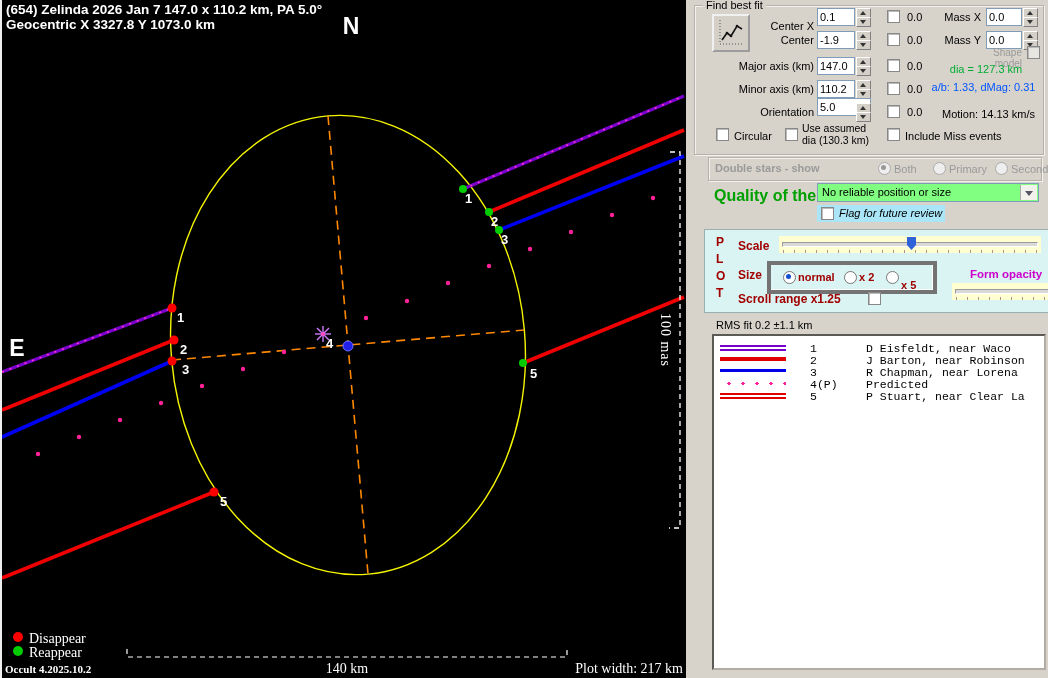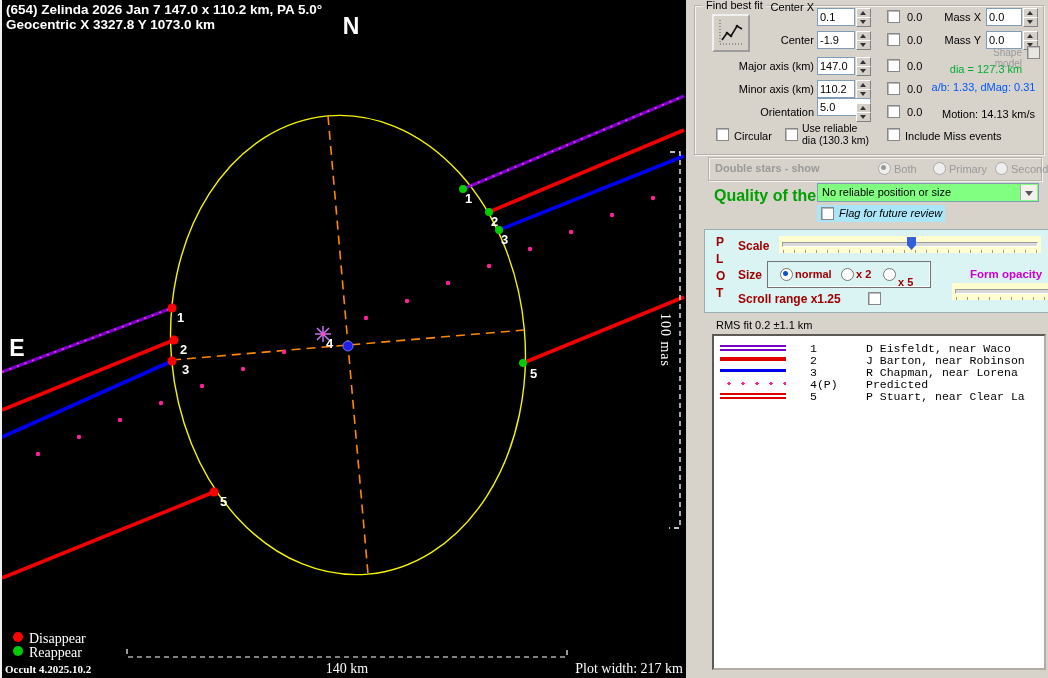--- a/index.html
+++ b/index.html
@@ -46,21 +46,21 @@
          border-right:4px solid transparent;border-top:5px solid #556;}
   .flagrow{position:absolute;background:#aae6f7;}
   .plotbox{position:absolute;background:#daf3f3;border:1px solid #9ab0b0;}
   .slider{position:absolute;background:#ffffd2;}
   .groove{position:absolute;left:3px;right:3px;top:6px;height:3px;background:#d9d9d9;
           border:1px solid #9a9a9a;border-right-color:#fff;border-bottom-color:#fff;}
   .thumb{position:absolute;top:1px;width:9px;height:13px;background:#2f62d8;
          clip-path:polygon(0 0,100% 0,100% 62%,50% 100%,0 62%);}
   .ticks{position:absolute;left:4px;right:4px;bottom:0;height:3px;
          background:repeating-linear-gradient(90deg,#b09090 0 1px,transparent 1px 11px);}
-  .sizebox{position:absolute;background:#daf3f3;border:1px solid #737373;box-shadow:inset -1px -1px 0 #fff;}
+  .sizebox{position:absolute;background:#daf3f3;border:4px solid #737373;box-shadow:inset -1px -1px 0 #fff;}
   .iconbtn{position:absolute;width:38px;height:38px;background:#d4d0c8;
            border:2px outset #f0f0f0;box-sizing:border-box;}
   .rmslist{position:absolute;background:#fff;border:2px inset #b0aca4;overflow:hidden;}
   .lrow{position:relative;height:12px;margin-top:0;font:11.5px "Liberation Mono",monospace;white-space:pre;}
   .lsw{position:absolute;left:6px;top:3px;width:66px;}
   .sw1{height:6px;border-top:2px solid #7a00cc;border-bottom:2px solid #7a00cc;box-sizing:border-box;}
   .sw2{height:4px;background:#e00000;}
   .sw3{height:3px;background:#0000e8;}
   .sw4{height:5px;background-image:radial-gradient(circle,#ff2299 1.6px,transparent 1.8px);
        background-size:14px 5px;background-position:2px 0;}
@@ -176,21 +176,21 @@
       <svg width="34" height="34" viewBox="0 0 34 34">
         <line x1="6" y1="4" x2="6" y2="28" stroke="#555" stroke-width="1" stroke-dasharray="1 2"></line>
         <line x1="6" y1="28" x2="30" y2="28" stroke="#555" stroke-width="1" stroke-dasharray="1 2"></line>
         <polyline points="8,24 13,17 17,20 23,10 28,13" fill="none" stroke="#111" stroke-width="1.6"></polyline>
         <circle cx="13" cy="17" r="1.3" fill="#111"></circle>
           <circle cx="17" cy="20" r="1.3" fill="#111"></circle>
         <circle cx="23" cy="10" r="1.3" fill="#111"></circle>
       </svg>
     </div>
 
-    <div class="rlbl" style="left:2px;top:1px;width:126px;text-align:right;">Center X</div>
+    <div class="rlbl" style="left:2px;top:20px;width:126px;text-align:right;">Center X</div>
     <input class="numin" style="left: 131px; top: 8px; width: 38px;" value="0.1">
     <span class="spin" style="left:170px;top:8px;">
         <i class="up"></i>
         <i class="dn"></i>
       </span>
     <span class="cb" style="left:201px;top:10px;"></span>
     <span class="abs" style="left:221px;top:11px;">0.0</span>
 
     <div class="rlbl" style="left:12px;top:34px;width:126px;">Center Y</div>
     <input class="numin" style="left: 131px; top: 31px; width: 38px;" value="-1.9">
@@ -243,21 +243,21 @@
         <i class="up"></i>
         <i class="dn"></i>
       </span>
     <span class="cb" style="left:201px;top:105px;"></span>
     <span class="abs" style="left:221px;top:106px;">0.0</span>
     <div class="abs" style="left:250px;top:108px;width:105px;text-align:center;">Motion: 14.13 km/s</div>
 
     <span class="cb" style="left:30px;top:128px;"></span>
     <span class="abs" style="left:48px;top:130px;">Circular</span>
     <span class="cb" style="left:99px;top:128px;"></span>
-    <span class="abs" style="left:116px;top:122px;font-size:10.5px;">Use reliable</span>
+    <span class="abs" style="left:116px;top:122px;font-size:10.5px;">Use assumed</span>
     <span class="abs" style="left:116px;top:134px;font-size:10.5px;">dia (130.3 km)</span>
     <span class="cb" style="left:201px;top:128px;"></span>
     <span class="abs" style="left:219px;top:130px;">Include Miss events</span>
 
     <div class="gbox" style="left:22px;top:157px;width:332px;height:22px;">
       <span class="abs grey" style="left:6px;top:4px;font-weight:bold;">Double stars - show</span>
       <span class="rad dis sel" style="left:169px;top:4px;"></span>
       <span class="abs grey" style="left:185px;top:5px;">Both</span>
       <span class="rad dis" style="left:224px;top:4px;"></span>
       <span class="abs grey" style="left:240px;top:5px;">Primary</span>

